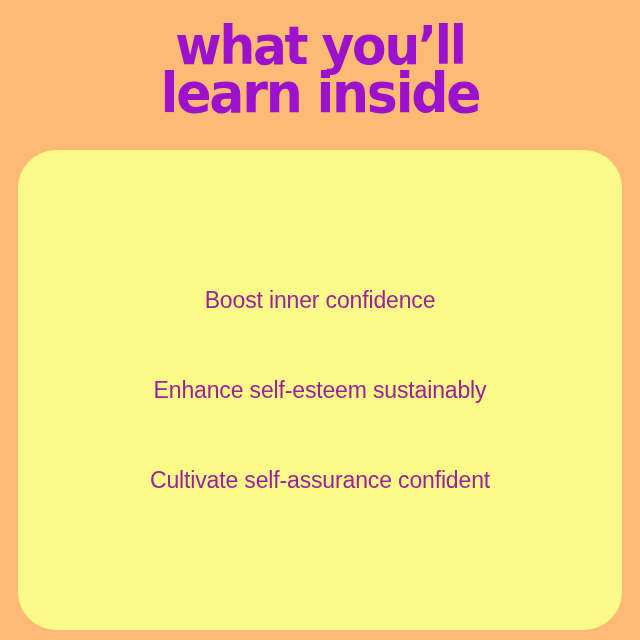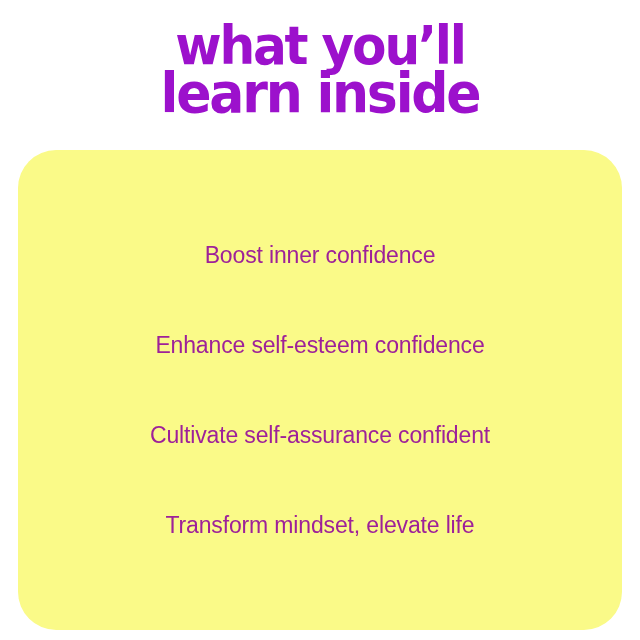--- a/index.html
+++ b/index.html
@@ -12,21 +12,21 @@
     overflow: hidden;
     background: #dda2f0;
     font-family: "Liberation Sans", sans-serif;
     -webkit-font-smoothing: antialiased;
   }
 
   #poster {
     position: relative;
     width: 640px;
     height: 640px;
-    background: #ffffff;
+    background: #fdba74;
     box-sizing: border-box;
     text-decoration: underline;
   }
 
   
   #headline {
     position: absolute;
     left: 0;
     top: 22px;
     width: 640px;
@@ -86,18 +86,17 @@
 
 <div id="poster">
 
   <div id="headline">
     <span class="hl-line hl-line-1">what you’ll</span>
     <span class="hl-line hl-line-2">learn inside</span>
   </div>
 
   <div id="benefits-card">
     <div class="benefit-item">Boost inner confidence</div>
-    <div class="benefit-item">Enhance self-esteem confidence</div>
+    <div class="benefit-item">Enhance self-esteem sustainably</div>
     <div class="benefit-item">Cultivate self-assurance confident</div>
-    <div class="benefit-item">Transform mindset, elevate life</div>
   </div>
 
 </div>
 
 </body></html>

